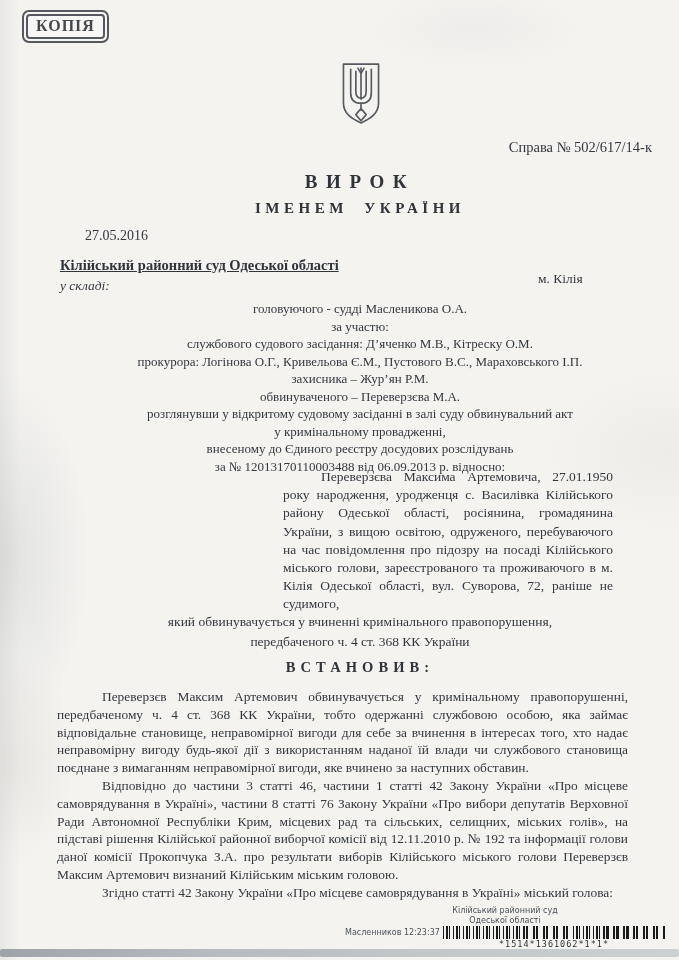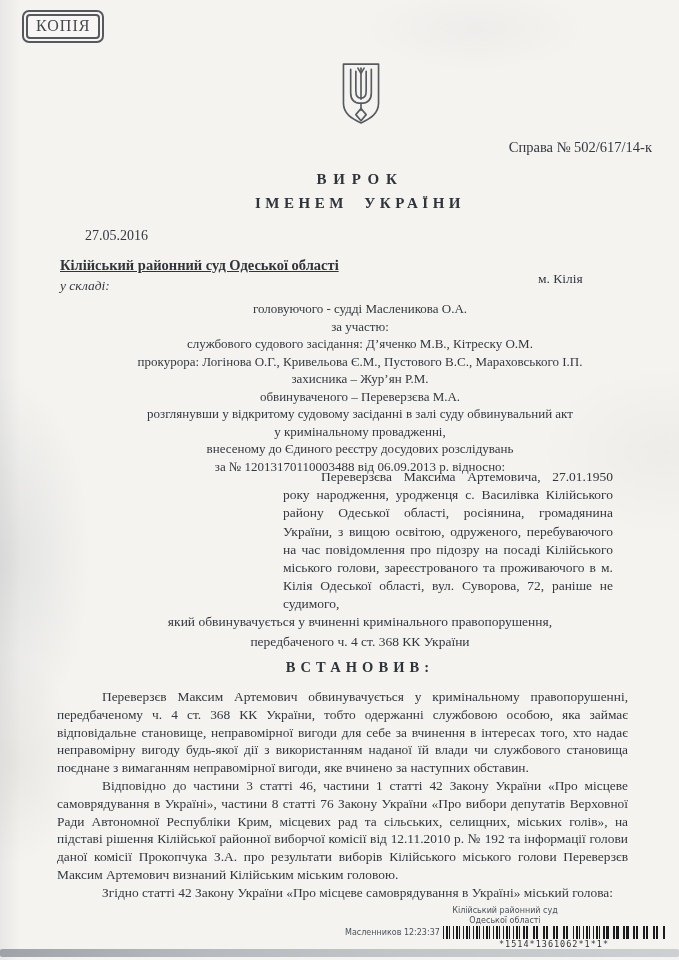--- a/index.html
+++ b/index.html
@@ -24,35 +24,35 @@
 
   
   .copy-stamp{
     position:absolute;left:22px;top:10px;
     border:2px solid #55595d;border-radius:7px;padding:2px;
     color:#45494d;background:rgba(255,255,255,.25);
   }
   .copy-stamp-inner{
     border:2px solid #55595d;border-radius:4px;
     padding:1px 8px 2px 8px;
-    font-weight:normal;font-size:16px;letter-spacing:1px;
+    font-weight:bold;font-size:16px;letter-spacing:1px;
     font-family:"Liberation Serif", serif;
   }
 
   
   .emblem{position:absolute;left:340px;top:62px;width:42px;height:64px;}
   .emblem svg{width:100%;height:100%;}
 
   .case-number{
     position:absolute;top:139px;right:27px;
     font-size:14.5px;white-space:nowrap;
   }
 
   .title-block{position:absolute;top:171px;left:60px;width:600px;text-align:center;font-weight:bold;color:#2f343a;}
-  .title-line1{font-size:15px;letter-spacing:.45em;}
+  .title-line1{font-size:19px;letter-spacing:.45em;}
   .title-line2{font-size:15px;letter-spacing:.30em;word-spacing:.55em;margin-top:7px;}
 
   .doc-date{position:absolute;left:85px;top:228px;font-size:14px;}
   .doc-place{position:absolute;left:538px;top:231px;font-size:13.5px;margin-top:40px;}
 
   .court-block{position:absolute;top:257px;left:60px;width:600px;text-align:left;}
   .court-name{font-size:14.5px;font-weight:bold;text-decoration:underline;color:#2f343a;}
   .composition-label{font-size:13.5px;font-style:italic;margin-top:4px;}
 
   .composition{

